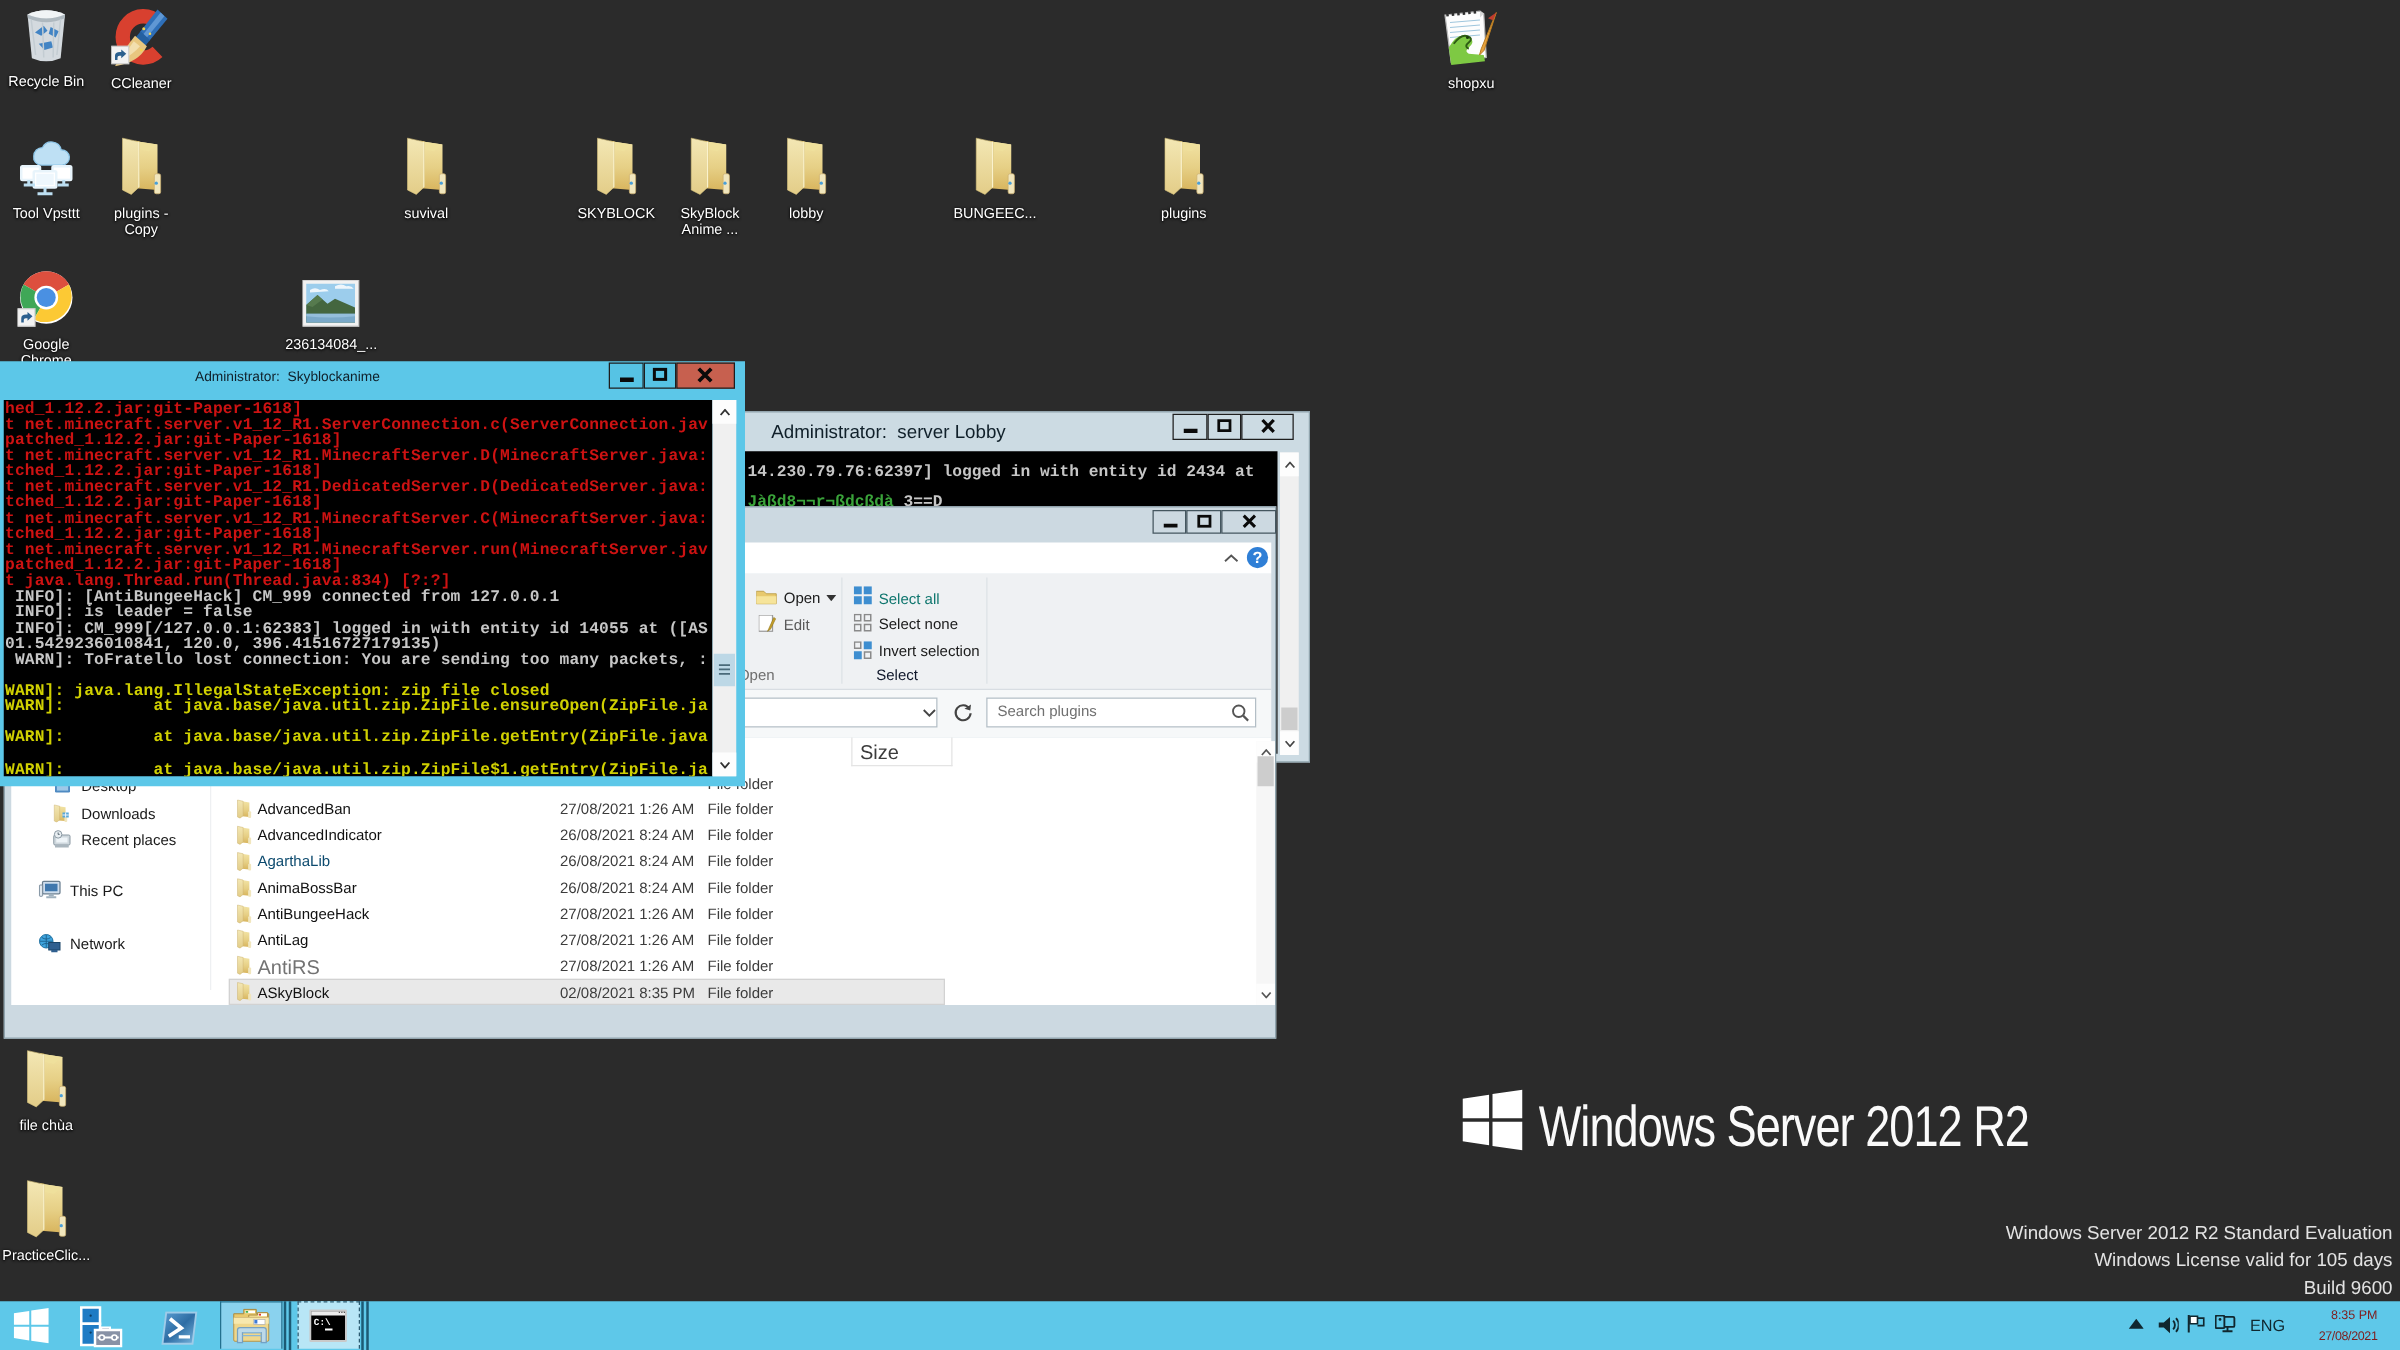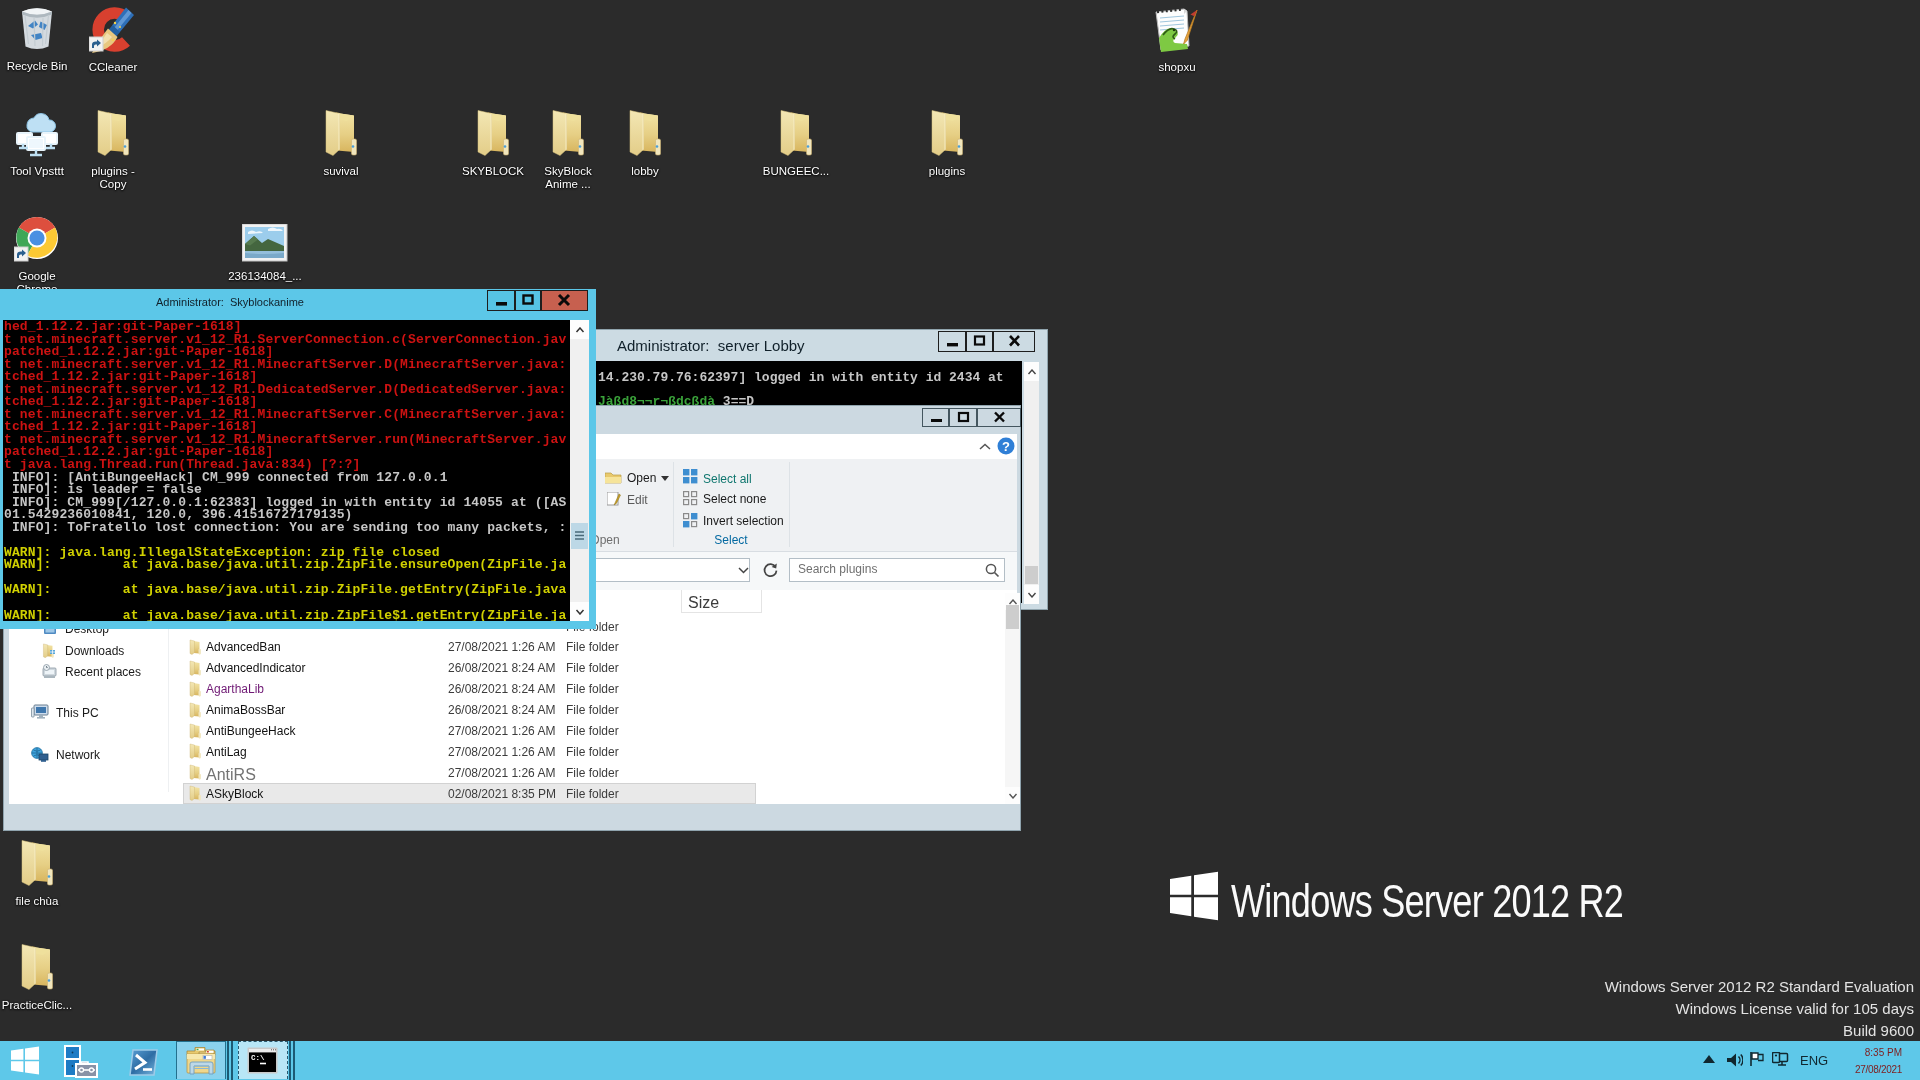--- a/index.html
+++ b/index.html
@@ -338,21 +338,21 @@
       </svg>
     <div class="abs" style="left:694px;top:33px;font-size:12px;color:#1a1a1a">Select none</div>
     <svg class="abs" style="left:674px;top:54px" width="15" height="15">
         <rect x="0.6" y="0.6" width="5" height="5" fill="none" stroke="#8a8a8a" stroke-width="1.2"></rect>
         <rect x="8" y="0" width="6.4" height="6.4" fill="#3e8ed0"></rect>
         <rect x="0" y="8" width="6.4" height="6.4" fill="#3e8ed0"></rect>
         <rect x="8.6" y="8.6" width="5" height="5" fill="none" stroke="#8a8a8a" stroke-width="1.2"></rect>
       </svg>
     <div class="abs" style="left:694px;top:55px;font-size:12px;color:#1a1a1a">Invert selection</div>
     <div class="abs" style="left:566px;top:74px;width:60px;text-align:center;font-size:12px;color:#6e6e6e">Open</div>
-    <div class="abs" style="left:692px;top:74px;width:60px;text-align:center;font-size:12px;color:#0369a1">Select</div>
+    <div class="abs" style="left:692px;top:74px;width:60px;text-align:left;font-size:12px;color:#0f172a">Select</div>
   </div>
   <div class="abs" style="left:5px;top:146px;width:1008px;height:38px;background:#f6f8f9">
     <div class="abs" style="left:150px;top:6px;width:591px;height:24px;background:#fff;border:1px solid #b3bec6;box-sizing:border-box"></div>
     <svg class="abs" style="left:729px;top:15px" width="11" height="7">
         <path d="M1,1 L5.5,5.5 L10,1" stroke="#444" stroke-width="1.5" fill="none"></path>
       </svg>
     <svg class="abs" style="left:753px;top:10px" width="17" height="17">
         <path d="M13.6,5 A6,6 0 1 0 14.5,8.6" fill="none" stroke="#444" stroke-width="1.7"></path>
         <path d="M14.8,1.5 L14.2,6.4 L9.6,5 Z" fill="#444"></path>
       </svg>
@@ -410,21 +410,21 @@
 <div class="abs" style="left:557px;top:50.4px;font-size:12px;color:#3c3c3c">File folder</div>
 <div class="abs" style="left:179px;top:69.8px"><svg width="15" height="16" viewBox="0 0 14 16">
           <use href="#folder16"></use>
         </svg></div>
 <div class="abs" style="left:197px;top:71.3px;font-size:12px;color:#111">AdvancedIndicator</div>
 <div class="abs" style="left:439px;top:71.3px;font-size:12px;color:#3c3c3c">26/08/2021 8:24 AM</div>
 <div class="abs" style="left:557px;top:71.3px;font-size:12px;color:#3c3c3c">File folder</div>
 <div class="abs" style="left:179px;top:90.7px"><svg width="15" height="16" viewBox="0 0 14 16">
           <use href="#folder16"></use>
         </svg></div>
-<div class="abs" style="left:197px;top:92.2px;font-size:12px;color:#701a75">AgarthaLib</div>
+<div class="abs" style="left:197px;top:92.2px;font-size:12px;color:#0c4a6e">AgarthaLib</div>
 <div class="abs" style="left:439px;top:92.2px;font-size:12px;color:#3c3c3c">26/08/2021 8:24 AM</div>
 <div class="abs" style="left:557px;top:92.2px;font-size:12px;color:#3c3c3c">File folder</div>
 <div class="abs" style="left:179px;top:111.6px"><svg width="15" height="16" viewBox="0 0 14 16">
           <use href="#folder16"></use>
         </svg></div>
 <div class="abs" style="left:197px;top:113.1px;font-size:12px;color:#111">AnimaBossBar</div>
 <div class="abs" style="left:439px;top:113.1px;font-size:12px;color:#3c3c3c">26/08/2021 8:24 AM</div>
 <div class="abs" style="left:557px;top:113.1px;font-size:12px;color:#3c3c3c">File folder</div>
 <div class="abs" style="left:179px;top:132.5px"><svg width="15" height="16" viewBox="0 0 14 16">
           <use href="#folder16"></use>
@@ -493,21 +493,21 @@
 <span class="red">tched_1.12.2.jar:git-Paper-1618]</span>
 <span class="red">t net.minecraft.server.v1_12_R1.MinecraftServer.C(MinecraftServer.java:</span>
 <span class="red">tched_1.12.2.jar:git-Paper-1618]</span>
 <span class="red">t net.minecraft.server.v1_12_R1.MinecraftServer.run(MinecraftServer.jav</span>
 <span class="red">patched_1.12.2.jar:git-Paper-1618]</span>
 <span class="red">t java.lang.Thread.run(Thread.java:834) [?:?]</span>
 <span class="gry"> INFO]: [AntiBungeeHack] CM_999 connected from 127.0.0.1</span>
 <span class="gry"> INFO]: is leader = false</span>
 <span class="gry"> INFO]: CM_999[/127.0.0.1:62383] logged in with entity id 14055 at ([AS</span>
 <span class="gry">01.5429236010841, 120.0, 396.41516727179135)</span>
-<span class="gry"> INFO]: ToFratello lost connection: You are sending too many packets, :</span>
+<span class="gry"> WARN]: ToFratello lost connection: You are sending too many packets, :</span>
 
 <span class="yel">WARN]: java.lang.IllegalStateException: zip file closed</span>
 <span class="yel">WARN]:         at java.base/java.util.zip.ZipFile.ensureOpen(ZipFile.ja</span>
 
 <span class="yel">WARN]:         at java.base/java.util.zip.ZipFile.getEntry(ZipFile.java</span>
 
 <span class="yel">WARN]:         at java.base/java.util.zip.ZipFile$1.getEntry(ZipFile.ja</span></pre>
     </div>
   <div class="sbar" style="left:570px;top:31px;width:19px;height:301px;">
     <div class="sarr" style="top:0">

